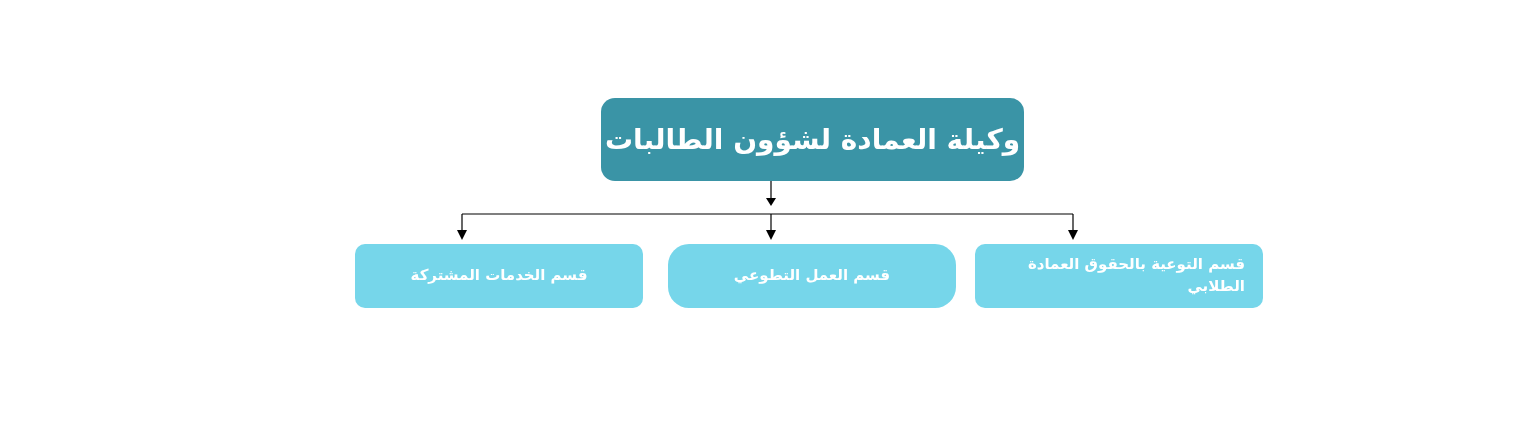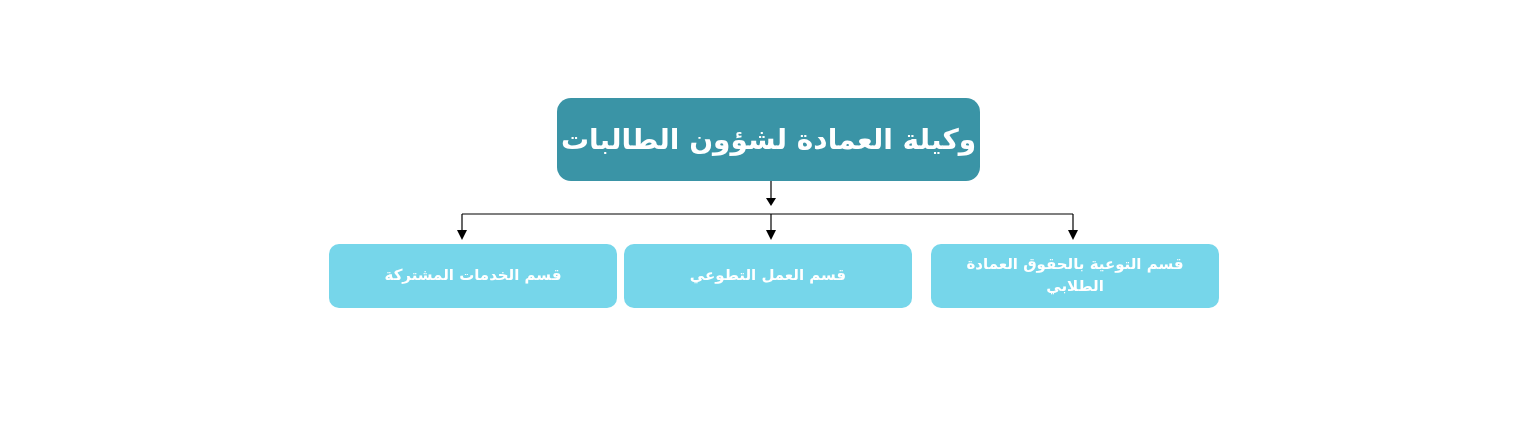--- a/index.html
+++ b/index.html
@@ -1,19 +1,19 @@
 <!DOCTYPE html>
 <html><head>
 <meta charset="utf-8">
 <style>
   html, body { margin: 0; padding: 0; background: #ffffff; }
   body { width: 1537px; height: 448px; position: relative; overflow: hidden;
          font-family: "DejaVu Sans", sans-serif; }
   .box { position: absolute; display: flex; align-items: center; justify-content: center;
-         color: #ffffff; text-align: center; direction: rtl; box-sizing: border-box; }
+         color: #ffffff; text-align: right; direction: rtl; box-sizing: border-box; margin-left: 44px; }
   .top { left: 557px; top: 98px; width: 423px; height: 83px; border-radius: 14px;
          background: #3a94a6; font-size: 28px; font-weight: bold; }
   .child { top: 244px; width: 288px; height: 64px; border-radius: 10px;
            background: #76d6ea; font-size: 15px; font-weight: bold; padding: 0 18px; line-height: 1.45; }
   svg.conn { position: absolute; left: 0; top: 0; }
 </style>
 </head>
 <body>
 
 <svg class="conn" width="1537" height="448">
@@ -29,19 +29,19 @@
 </svg>
 
 <div class="box top">
   <span>وكيلة العمادة لشؤون الطالبات</span>
 </div>
 
 <div class="box child" style="left:931px;">
   <span>قسم التوعية بالحقوق العمادة الطلابي</span>
 </div>
 
-<div class="box child" style="left:624px;">
+<div class="box child" style="left:624px;border-radius:21px;">
   <span>قسم العمل التطوعي</span>
 </div>
 
-<div class="box child" style="left:329px;">
+<div class="box child" style="left:311px;">
   <span>قسم الخدمات المشتركة</span>
 </div>
 
 </body></html>

